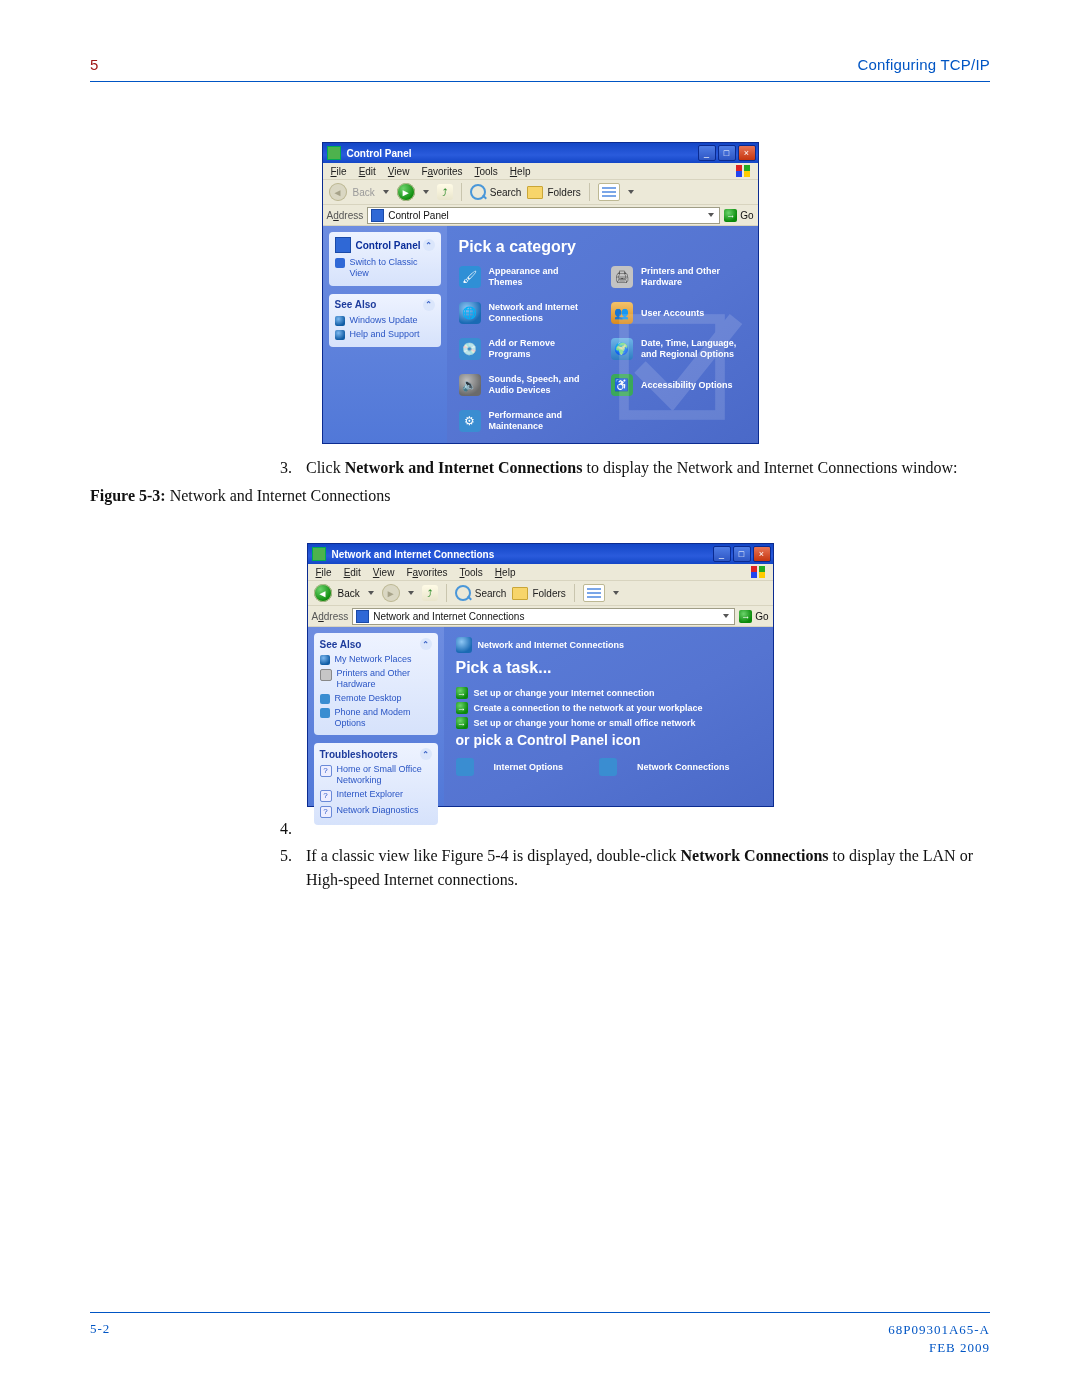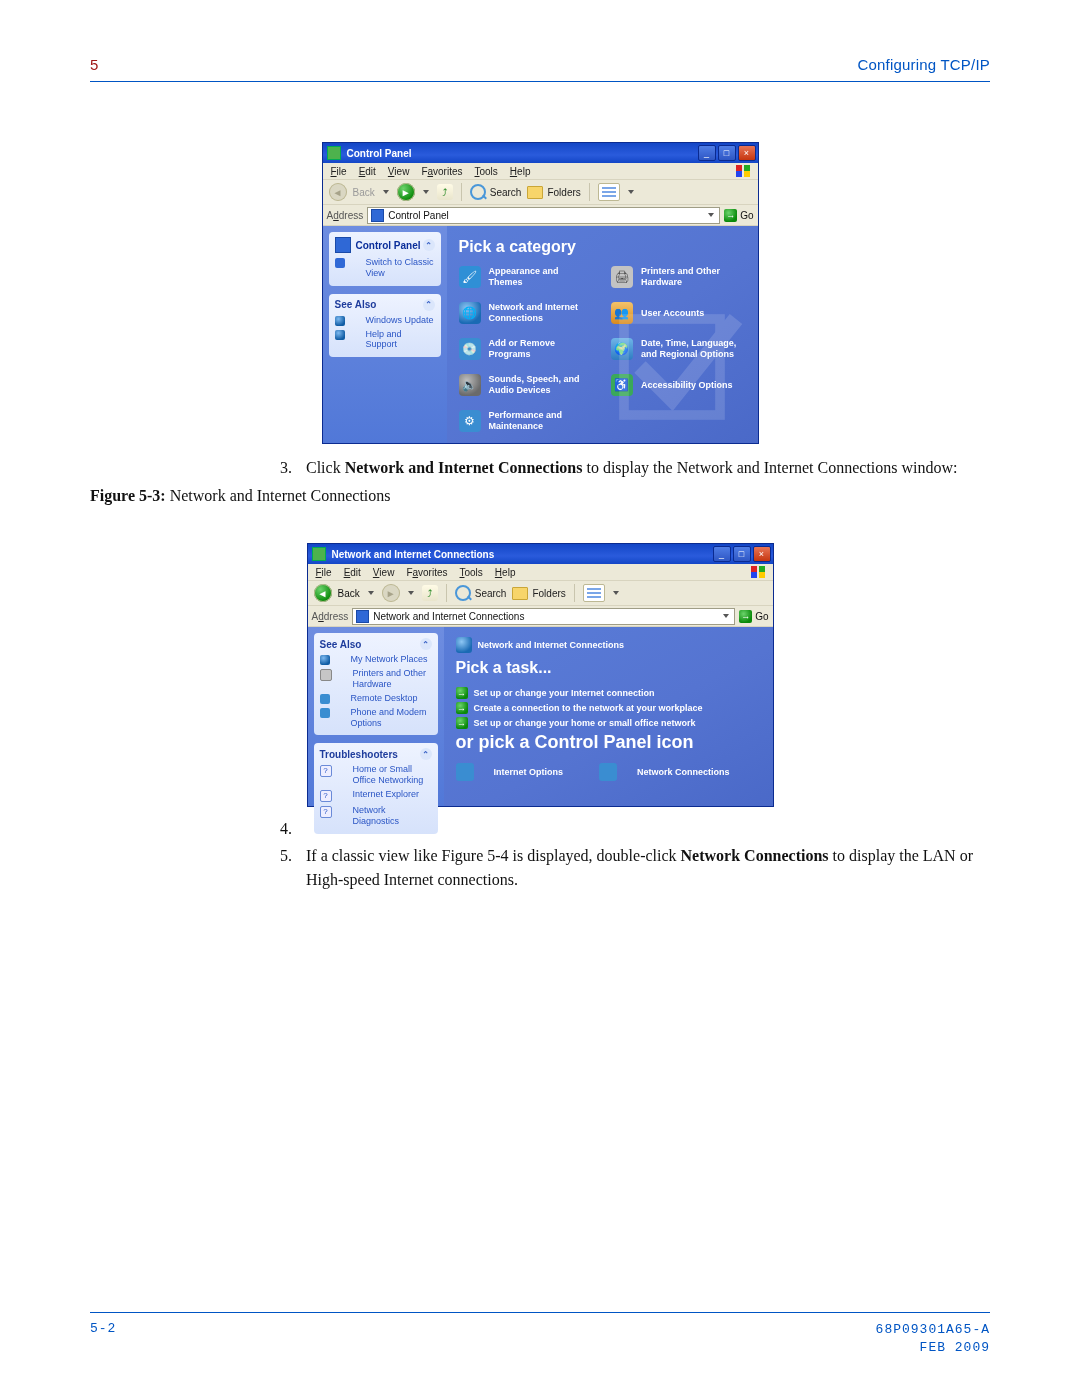--- a/index.html
+++ b/index.html
@@ -135,21 +135,21 @@
     border-radius:4px;padding:5px 6px 7px;
   }
   .side-box.hdr-blue .bx-title{color:#0b2e9a;}
   .bx-title{font-weight:700;color:#1e3c9c;font-size:10px;display:flex;align-items:center;margin-bottom:4px;}
   .bx-title .chev{
     margin-left:auto;width:12px;height:12px;border-radius:50%;
     background:#dbe6fb;display:flex;align-items:center;justify-content:center;color:#3a62c6;font-size:8px;
   }
   .bx-title .cp-icon{width:14px;height:14px;background:#2f68d6;border:1px solid #1a4aa8;margin-right:5px;}
   .bx-list{display:flex;flex-direction:column;gap:3px;}
-  .bx-item{display:flex;gap:21px;align-items:flex-start;color:#2a55c4;font-size:9px;line-height:1.2;}
+  .bx-item{display:flex;gap:5px;align-items:flex-start;color:#2a55c4;font-size:9px;line-height:1.2;}
   .bx-item .dot{width:10px;height:10px;flex:none;border-radius:2px;margin-top:1px;}
   .c-folder{background:#2f68d6;}
   .c-globe{background:radial-gradient(circle at 35% 30%,#7db9f0,#115da5 70%);border-radius:50%;}
   .c-help{background:radial-gradient(circle at 35% 30%,#7db9f0,#115da5 70%);border-radius:50%;}
   .c-printer{background:#c6c6c6;border:1px solid #888;}
   .c-remote{background:#3a8dd1;}
   .c-phone{background:#3a8dd1;}
   .c-qmark{background:#eef;border:1px solid #6a8ad8;border-radius:2px;position:relative;}
   .c-qmark:after{content:"?";position:absolute;inset:0;color:#2a55c4;font-size:8px;text-align:center;line-height:9px;}
 
@@ -195,21 +195,21 @@
   .cpi .clabel{color:#fff;font-weight:700;font-size:9px;}
 
   
   .footer{
     position:absolute;left:0;right:0;bottom:40px;
     padding:0 90px;box-sizing:border-box;
   }
   .footer .rule{margin-bottom:8px;}
   .footline{
     display:flex;justify-content:space-between;align-items:flex-start;
-    font-family:Liberation Mono, monospace;color:var(--accent);
+    font-family:Liberation Serif, serif;color:var(--accent);
     font-size:13px;letter-spacing:1px;
   }
   .footline .right{text-align:right;line-height:1.4}
 
   .und{text-decoration:underline;text-decoration-color:#222;}
 </style>
 </head>
 <body>
 
 <div class="page">
@@ -474,21 +474,21 @@
               <span class="tlabel">Set up or change your Internet connection</span>
             </div>
           <div class="task">
               <span class="tarr">→</span>
               <span class="tlabel">Create a connection to the network at your workplace</span>
             </div>
           <div class="task">
               <span class="tarr">→</span>
               <span class="tlabel">Set up or change your home or small office network</span>
             </div>
-          <div class="xp-h1" style="font-size:18px;margin-top:0">or pick a Control Panel icon</div>
+          <div class="xp-h1" style="font-size:14px;margin-top:0">or pick a Control Panel icon</div>
           <div class="cp-icons">
             <div class="cpi">
                 <span class="cico ic-inet"></span>
                 <span class="clabel">Internet Options</span>
               </div>
             <div class="cpi">
                 <span class="cico ic-netconn"></span>
                 <span class="clabel">Network Connections</span>
               </div>
           </div>

